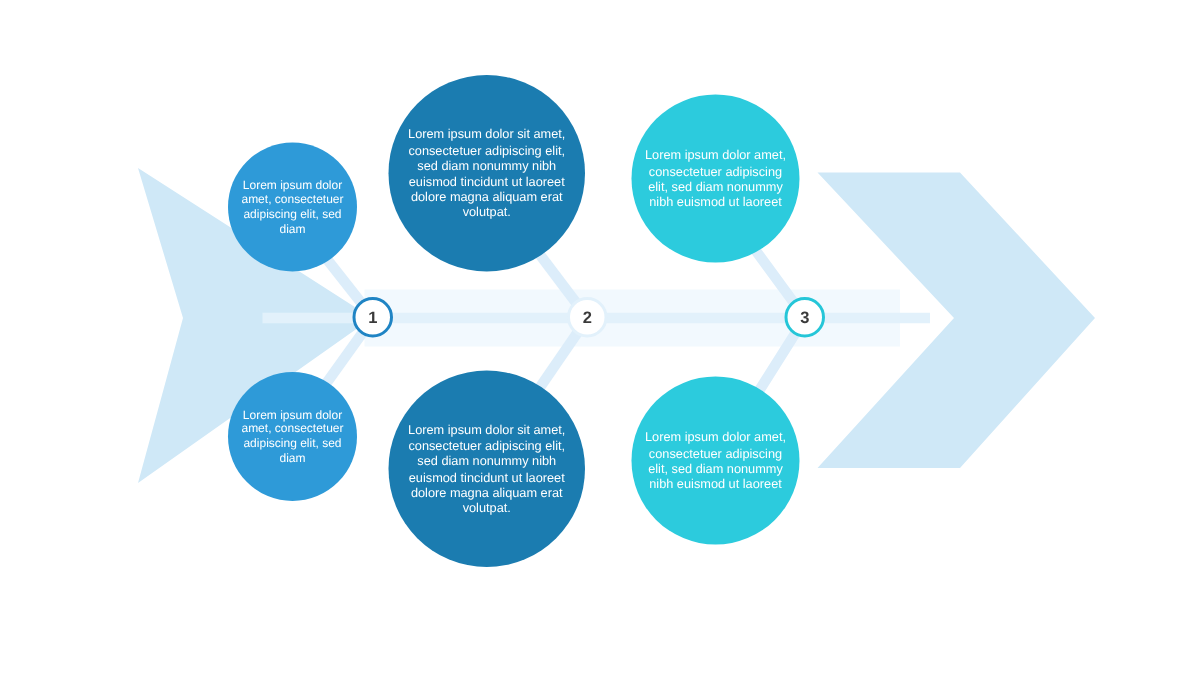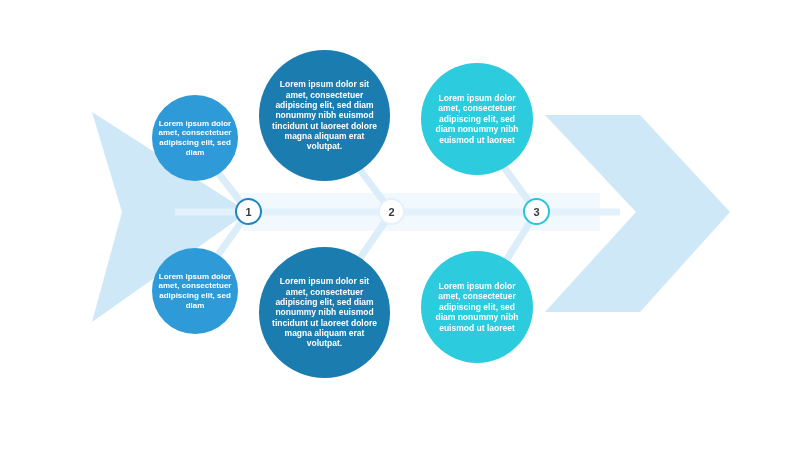--- a/index.html
+++ b/index.html
@@ -30,21 +30,20 @@
     position: absolute;
     border-radius: 50%;
     display: flex;
     align-items: center;
     justify-content: center;
     box-sizing: border-box;
     color: #ffffff;
     text-align: center;
     line-height: 1.22;
     z-index: 3;
-    font-weight: bold;
   }
   .node-circle .bubble-text {
     display: block;
     width: 86%;
     color: #ffffff;
   }
   .step-marker {
     position: absolute;
     border-radius: 50%;
     background: #ffffff;

